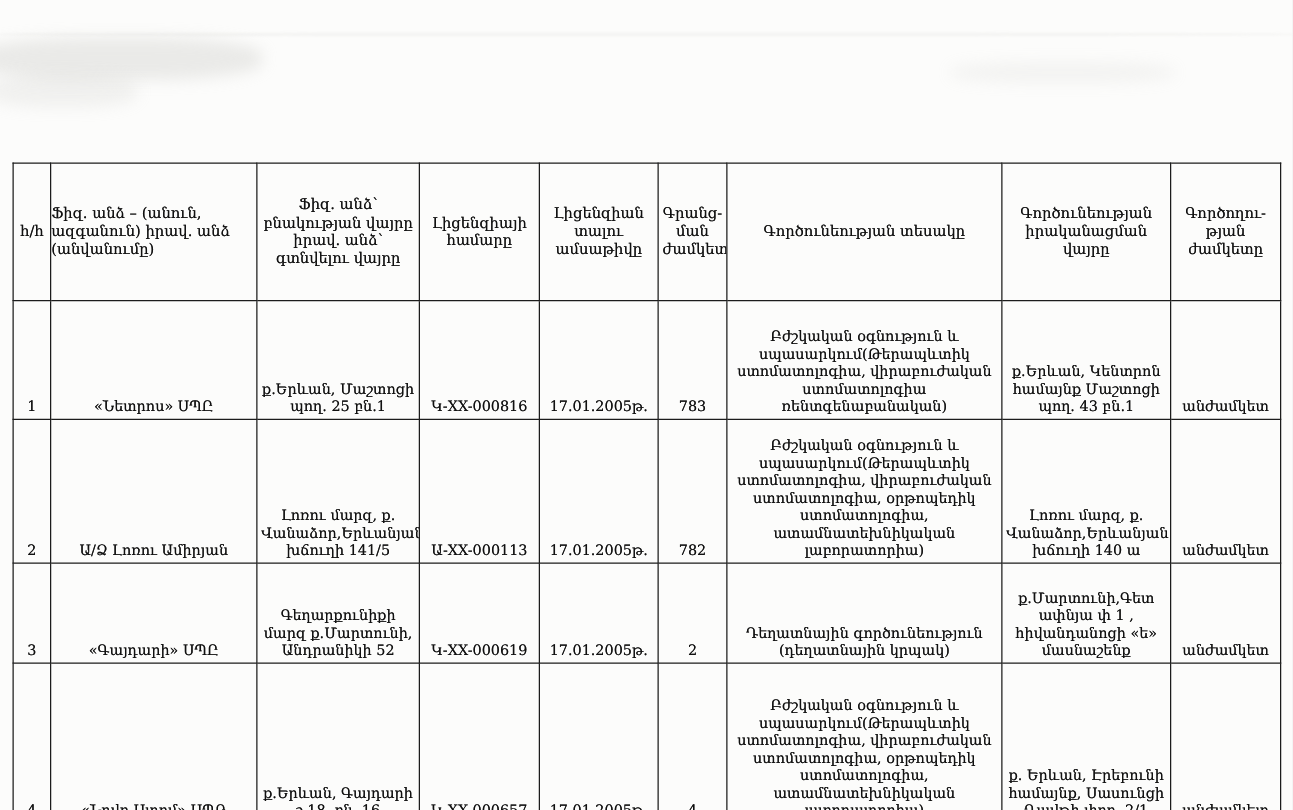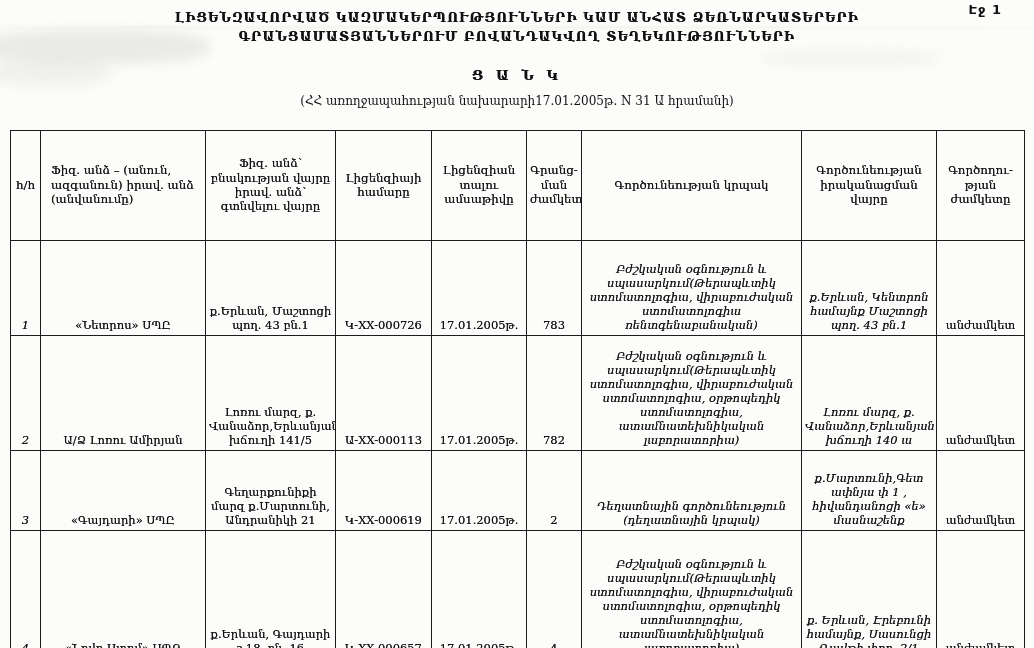--- a/index.html
+++ b/index.html
@@ -52,49 +52,42 @@
   }
   table.reg td,table.reg th{
     border:1.5px solid #1c1c1c;
     padding:2px 3px 3px 3px;
     text-align:center;
     font-weight:normal;
     overflow:hidden;
     text-shadow:0 0 .4px #444;
   }
   table.reg th{vertical-align:middle;font-size:11.8px;}
-  table.reg th.hdr-name{text-align:left;padding-left:10px;}
+  table.reg th.hdr-name{text-align:left;padding-left:0;}
   table.reg td{vertical-align:bottom;}
-  td.c-num,td.c-activity,td.c-place{vertical-align:middle;font-style:italic;}
+  td.c-num,td.c-activity,td.c-place{vertical-align:middle;}
   td.c-addr{vertical-align:bottom;}
   tr.hrow{height:110px;}
   tr.r1{height:95px;}
   tr.r2{height:115px;}
   tr.r3{height:80px;}
   tr.r4{height:128px;}
   col.c1{width:30px;} col.c2{width:165px;} col.c3{width:130px;}
   col.c4{width:96px;}  col.c5{width:95px;}  col.c6{width:55px;}
   col.c7{width:220px;} col.c8{width:135px;} col.c9{width:88px;}
 </style>
 </head>
 <body>
 
 <div class="page">
   <div class="blot b1"></div>
   <div class="blot b2"></div>
   <div class="blot b3"></div>
   <div class="blot b4"></div>
 
-  <div class="topbar">
-    <div class="page-num">Էջ 1</div>
-    <div class="title-line t1">ԼԻՑԵՆԶԱՎՈՐՎԱԾ ԿԱԶՄԱԿԵՐՊՈՒԹՅՈՒՆՆԵՐԻ  ԿԱՄ  ԱՆՀԱՏ   ՁԵՌՆԱՐԿԱՏԵՐԵՐԻ</div>
-    <div class="title-line t2">ԳՐԱՆՑԱՄԱՏՅԱՆՆԵՐՈՒՄ   ԲՈՎԱՆԴԱԿՎՈՂ   ՏԵՂԵԿՈՒԹՅՈՒՆՆԵՐԻ</div>
-    <div class="heading">Ց Ա Ն Կ</div>
-    <div class="subtitle">(ՀՀ առողջապահության նախարարի17.01.2005թ. N 31 Ա հրամանի)</div>
-  </div>
 
   <table class="reg">
     <colgroup>
       <col class="c1">
         <col class="c2">
         <col class="c3">
         <col class="c4">
         <col class="c5">
       <col class="c6">
         <col class="c7">
@@ -102,30 +95,30 @@
         <col class="c9">
     </colgroup>
     <tbody>
       <tr class="hrow">
         <th>h/h</th>
         <th class="hdr-name">Ֆիզ. անձ – (անուն, ազգանուն) իրավ. անձ (անվանումը)</th>
         <th>Ֆիզ. անձ՝ բնակության վայրը իրավ. անձ՝ գտնվելու վայրը</th>
         <th>Լիցենզիայի համարը</th>
         <th>Լիցենզիան տալու ամսաթիվը</th>
         <th>Գրանց-ման ժամկետը</th>
-        <th>Գործունեության կրպակ</th>
+        <th>Գործունեության տեսակը</th>
         <th>Գործունեության իրականացման վայրը</th>
         <th>Գործողու-թյան ժամկետը</th>
       </tr>
 
       <tr class="r1">
         <td class="c-num">1</td>
         <td>«Նետրոս» ՍՊԸ</td>
-        <td class="c-addr">ք.Երևան, Մաշտոցի պող. 43 բն.1</td>
-        <td>Կ-XX-000726</td>
+        <td class="c-addr">ք.Երևան, Մաշտոցի պող. 25 բն.1</td>
+        <td>Կ-XX-000816</td>
         <td>17.01.2005թ.</td>
         <td>783</td>
         <td class="c-activity">Բժշկական օգնություն և սպասարկում(Թերապևտիկ ստոմատոլոգիա, վիրաբուժական ստոմատոլոգիա ռենտգենաբանական)</td>
         <td class="c-place">ք.Երևան, Կենտրոն համայնք Մաշտոցի պող. 43 բն.1</td>
         <td>անժամկետ</td>
       </tr>
 
       <tr class="r2">
         <td class="c-num">2</td>
         <td>Ա/Ձ Լոռու Ամիրյան</td>
@@ -134,21 +127,21 @@
         <td>17.01.2005թ.</td>
         <td>782</td>
         <td class="c-activity">Բժշկական օգնություն և սպասարկում(Թերապևտիկ ստոմատոլոգիա, վիրաբուժական ստոմատոլոգիա, օրթոպեդիկ ստոմատոլոգիա, ատամնատեխնիկական լաբորատորիա)</td>
         <td class="c-place">Լոռու մարզ, ք. Վանաձոր,Երևանյան խճուղի 140 ա</td>
         <td>անժամկետ</td>
       </tr>
 
       <tr class="r3">
         <td class="c-num">3</td>
         <td>«Գայդարի» ՍՊԸ</td>
-        <td class="c-addr">Գեղարքունիքի մարզ ք.Մարտունի, Անդրանիկի 21</td>
+        <td class="c-addr">Գեղարքունիքի մարզ ք.Մարտունի, Անդրանիկի 52</td>
         <td>Կ-XX-000619</td>
         <td>17.01.2005թ.</td>
         <td>2</td>
         <td class="c-activity">Դեղատնային գործունեություն (դեղատնային կրպակ)</td>
         <td class="c-place">ք.Մարտունի,Գետ ափնյա փ 1 , հիվանդանոցի «ե» մասնաշենք</td>
         <td>անժամկետ</td>
       </tr>
 
       <tr class="r4">
         <td class="c-num">4</td>

